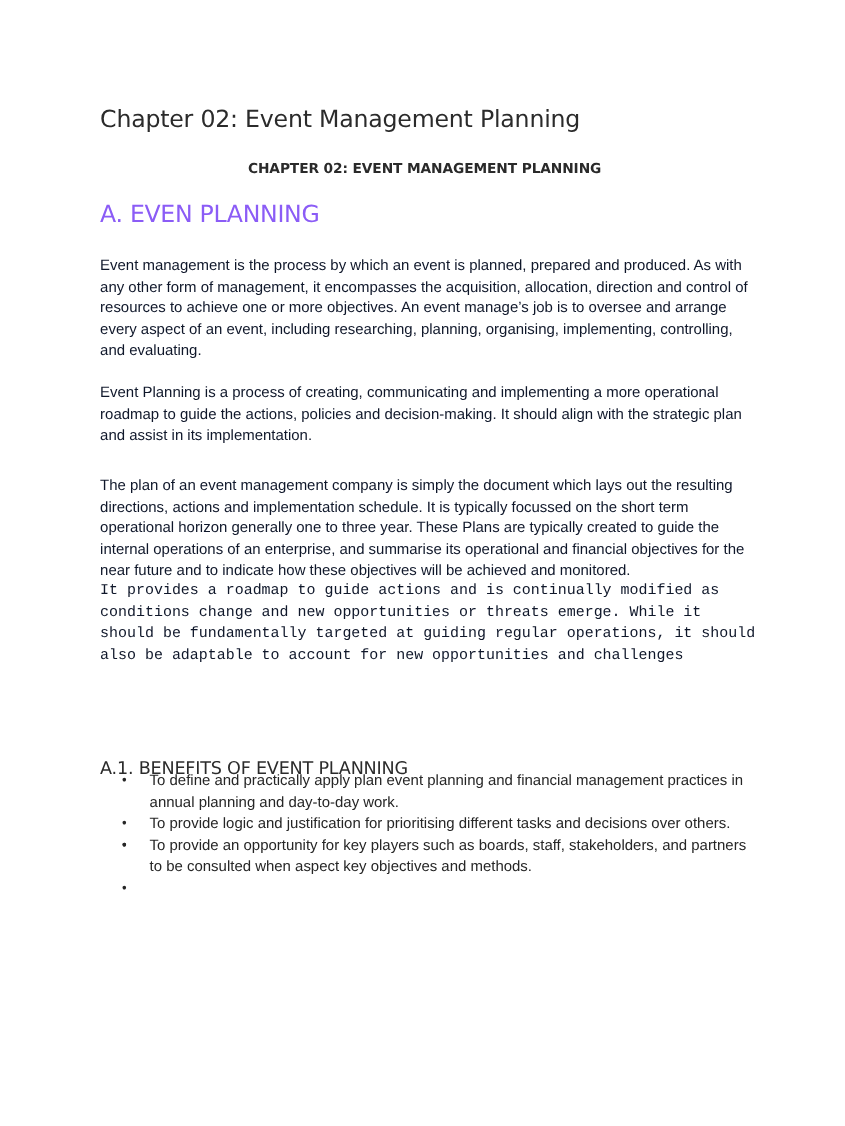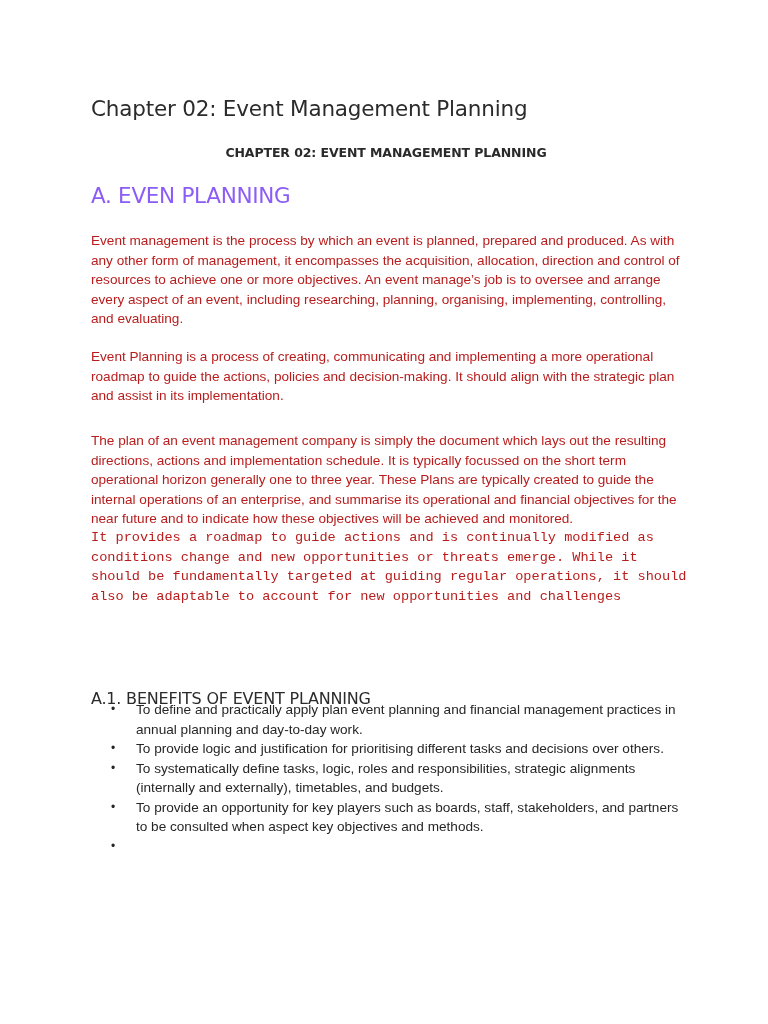--- a/index.html
+++ b/index.html
@@ -2,21 +2,21 @@
 <html><head>
 <meta charset="utf-8">
 <style>
   html, body { margin: 0; padding: 0; background: #ffffff; }
   body { width: 768px; height: 1024px; position: relative; overflow: hidden; color: #262626; font-family: "DejaVu Sans", "Liberation Sans", sans-serif; }
   .page { position: absolute; left: 91px; top: 0; width: 590px; }
   .h1 { position: absolute; top: 96px; left: 0; font-size: 21.5px; font-weight: normal; color: #2b2b2b; white-space: nowrap; letter-spacing: -0.2px; }
   .h-center { position: absolute; top: 145px; left: 0; width: 590px; text-align: center; font-size: 12.5px; font-weight: bold; color: #2a2a2a; white-space: nowrap; letter-spacing: -0.1px; }
   .h2 { position: absolute; top: 183px; left: 0; font-size: 21.5px; font-weight: normal; color: #8b5cf6; white-space: nowrap; letter-spacing: -0.3px; }
   .h3 { position: absolute; top: 659px; left: 0; font-size: 16px; font-weight: normal; color: #2b2b2b; white-space: nowrap; letter-spacing: -0.2px; margin-top: 30px; }
-  .para { position: absolute; left: 0; width: 600px; font-family: "Liberation Sans", sans-serif; font-size: 13.6px; line-height: 19.5px; color: #b91c1c; margin: 0; }
+  .para { position: absolute; left: 0; width: 600px; font-family: "Liberation Sans", sans-serif; font-size: 13.6px; line-height: 19.5px; color: #0f172a; margin: 0; }
   .p1 { top: 231px; }
   .p2 { top: 347px; }
   .p3 { top: 431px; }
   .p4 { top: 528px; font-family: Liberation Mono, monospace; }
   .list { position: absolute; top: 700px; left: 0; width: 600px; margin: 0; padding: 0; list-style: none; font-family: "Liberation Sans", sans-serif; font-size: 13.6px; line-height: 19.5px; color: #262626; }
   .list li { position: relative; padding-left: 45px; }
   .bullet { position: absolute; left: 20px; top: 0; font-size: 12px; }
 </style>
 </head>
 <body>
@@ -37,21 +37,20 @@
     <li>
       <span class="bullet">•</span>
       <span>To define and practically apply plan event planning and financial management practices in annual planning and day-to-day work.</span>
     </li>
     <li>
       <span class="bullet">•</span>
       <span>To provide logic and justification for prioritising different tasks and decisions over others.</span>
     </li>
     <li>
       <span class="bullet">•</span>
-      <span>To systematically define tasks, logic, roles and responsibilities, strategic alignments (internally and externally), timetables, and budgets.</span>
     </li>
     <li>
       <span class="bullet">•</span>
       <span>To provide an opportunity for key players such as boards, staff, stakeholders, and partners to be consulted when aspect key objectives and methods.</span>
     </li>
     <li>
       <span class="bullet">•</span>
     </li>
   </ul>
 </div>

